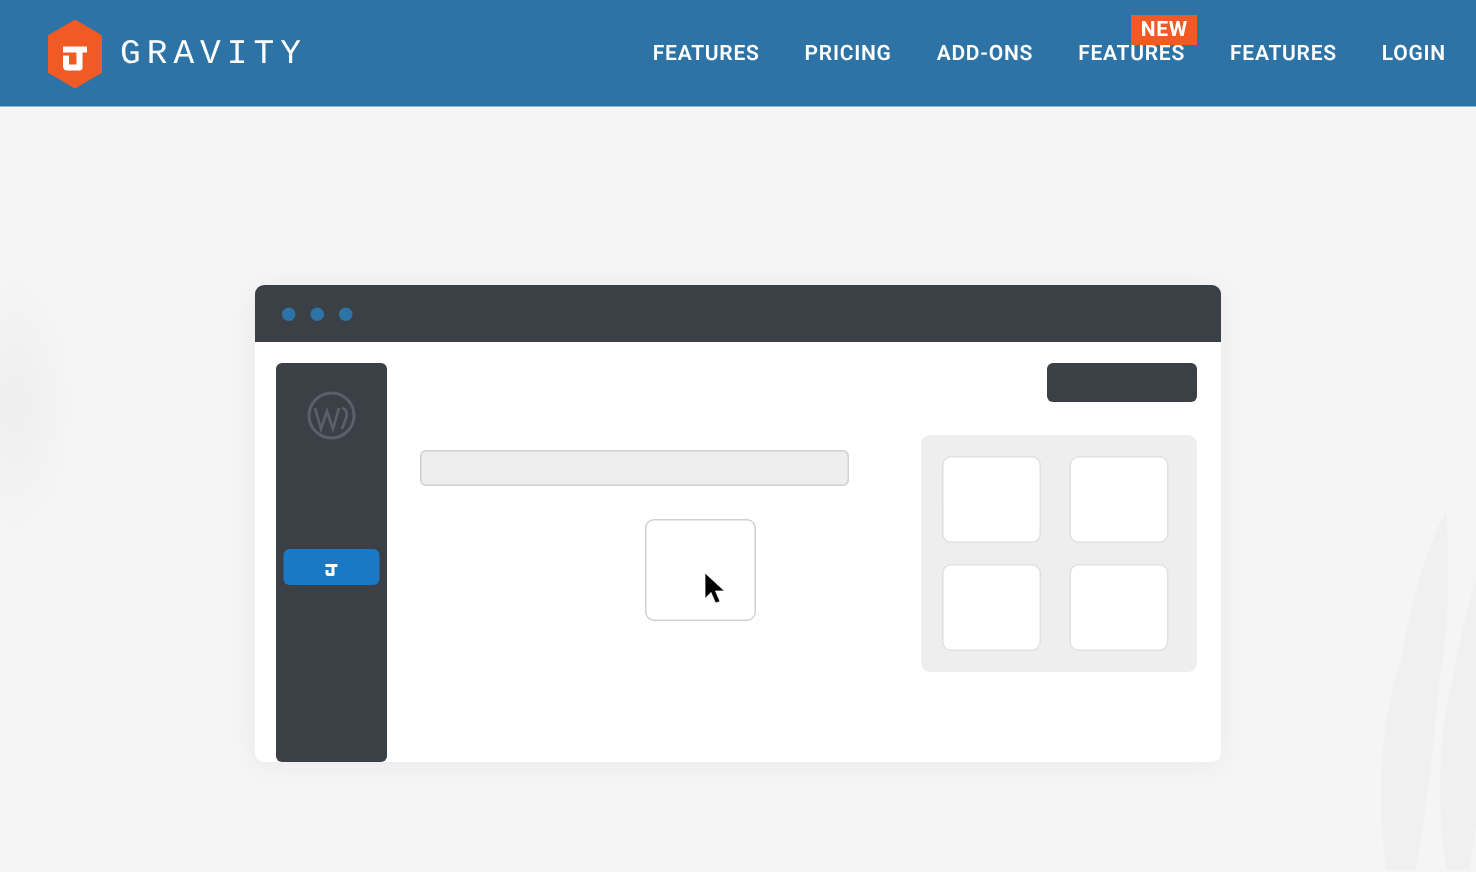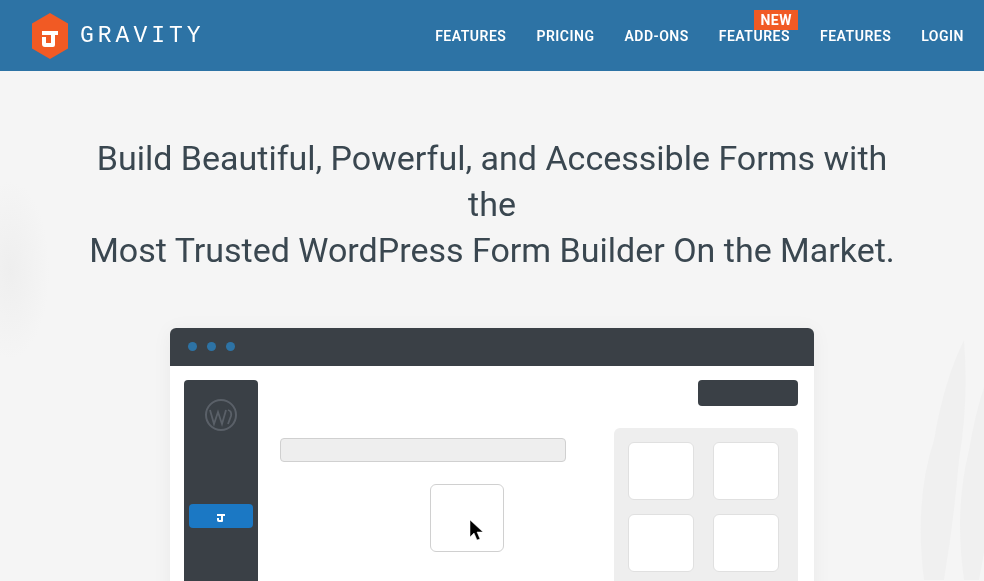--- a/index.html
+++ b/index.html
@@ -251,24 +251,20 @@
     <a class="nav-item">
       <span class="badge-new">NEW</span>
       <span>FEATURES</span>
     </a>
     <a class="nav-item">FEATURES</a>
     <a class="nav-item">LOGIN</a>
   </nav>
 </header>
 
 <section class="hero">
-  <h1 class="hero-title">
-    <span>Build Beautiful, Powerful, and Accessible Forms with the</span>
-    <span class="line2">Most Trusted WordPress Form Builder On the Market.</span>
-  </h1>
 
   <div class="browser">
     <div class="browser-bar">
       <span class="browser-dot"></span>
       <span class="browser-dot"></span>
       <span class="browser-dot"></span>
     </div>
     <div class="browser-content">
 
       <div class="wp-sidebar">

